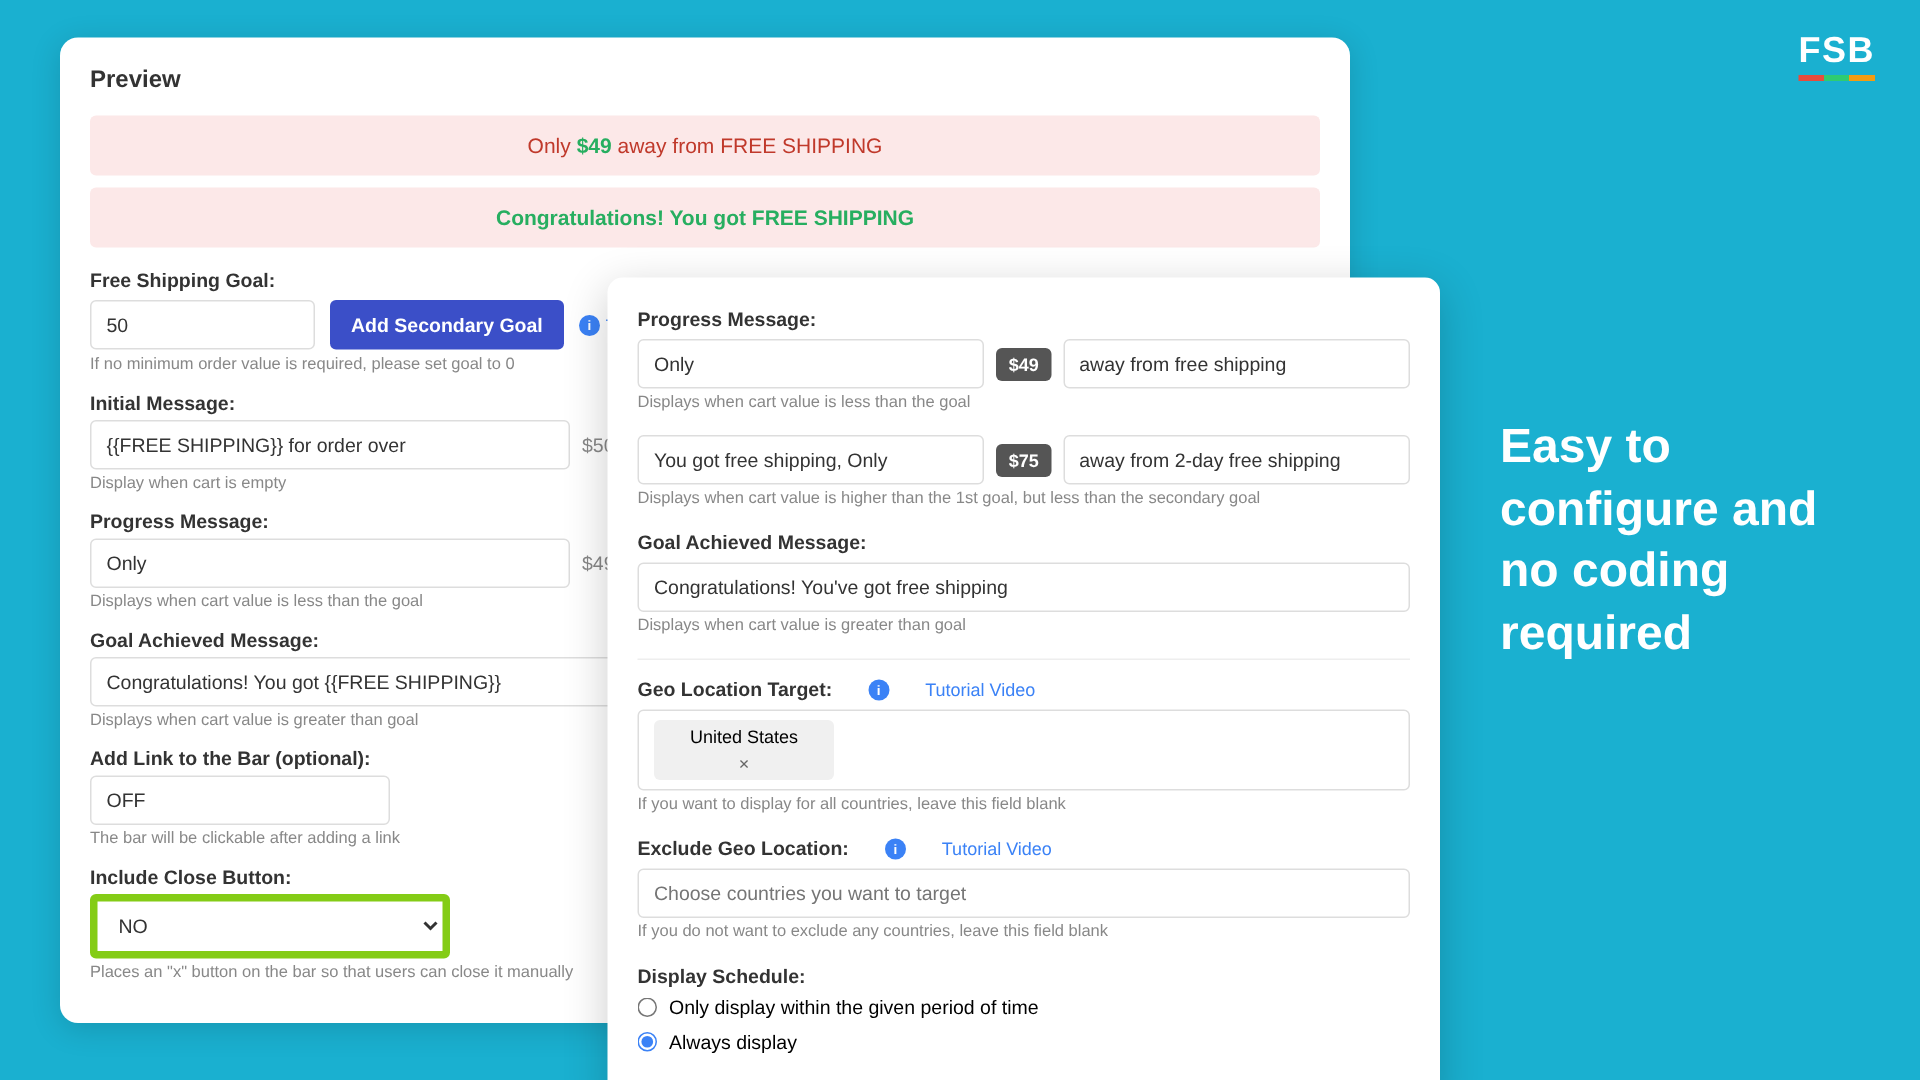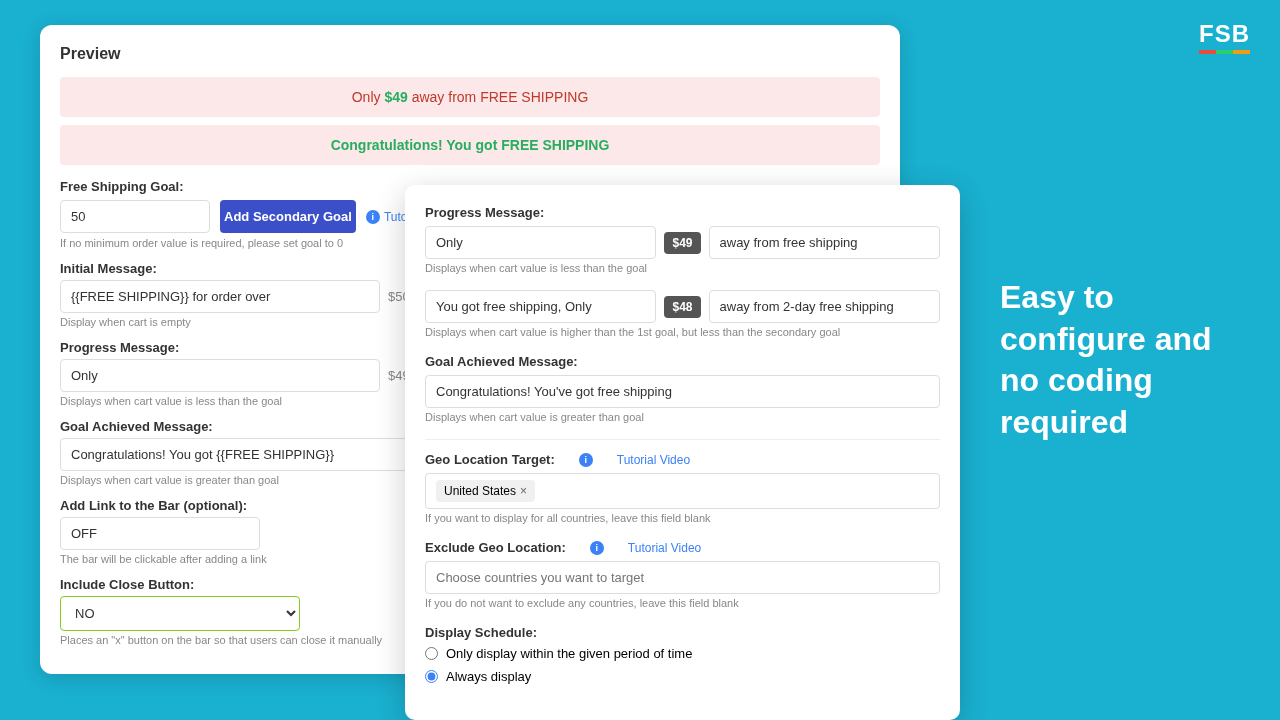--- a/index.html
+++ b/index.html
@@ -110,21 +110,21 @@
 
     .goal-input {
       width: 150px;
     }
 
     .add-secondary-btn {
       background: #3b4fc8;
       color: white;
       border: none;
       border-radius: 4px;
-      padding: 9px 4px;
+      padding: 9px 14px;
       font-size: 13px;
       font-weight: 600;
       cursor: pointer;
       white-space: nowrap;
     }
 
     .tutorial-link {
       color: #3b82f6;
       font-size: 12px;
       text-decoration: none;
@@ -135,21 +135,21 @@
 
     .wide-input {
       width: 320px;
     }
 
     .full-input {
       width: 380px;
     }
 
     select {
-      border: 1px solid #84cc16;
+      border: 5px solid #84cc16;
       border-radius: 4px;
       padding: 8px 10px;
       font-size: 13px;
       color: #333;
       background: white;
       width: 240px;
     }
 
     
     .overlay-card {
@@ -213,24 +213,25 @@
       padding: 8px 10px;
       font-size: 13px;
       color: #888;
     }
 
     .geo-tag {
       display: inline-flex;
       align-items: center;
       background: #f0f0f0;
       border-radius: 4px;
-      padding: 4px 8px;
+      padding: 4px 24px;
       font-size: 12px;
       gap: 4px;
       margin-right: 4px;
+      flex-direction: column;
     }
 
     .geo-input-container {
       border: 1px solid #ddd;
       border-radius: 4px;
       padding: 6px 10px;
       display: flex;
       align-items: center;
       flex-wrap: wrap;
       gap: 4px;
@@ -375,21 +376,21 @@
       <input type="text" class="overlay-input" value="Only" style="">
       <span class="price-badge">$49</span>
       <input type="text" class="overlay-secondary-input" value="away from free shipping" style="">
     </div>
     <div class="overlay-hint">Displays when cart value is less than the goal</div>
   </div>
 
   <div class="overlay-section">
     <div class="overlay-row">
       <input type="text" class="overlay-input" value="You got free shipping, Only" style="">
-      <span class="price-badge">$48</span>
+      <span class="price-badge">$75</span>
       <input type="text" class="overlay-secondary-input" value="away from 2-day free shipping" style="">
     </div>
     <div class="overlay-hint">Displays when cart value is higher than the 1st goal, but less than the secondary goal</div>
   </div>
 
   <div class="overlay-section">
     <div class="overlay-label">Goal Achieved Message:</div>
     <input type="text" style="width: 100%;" class="overlay-input" value="Congratulations! You've got free shipping">
     <div class="overlay-hint">Displays when cart value is greater than goal</div>
   </div>

